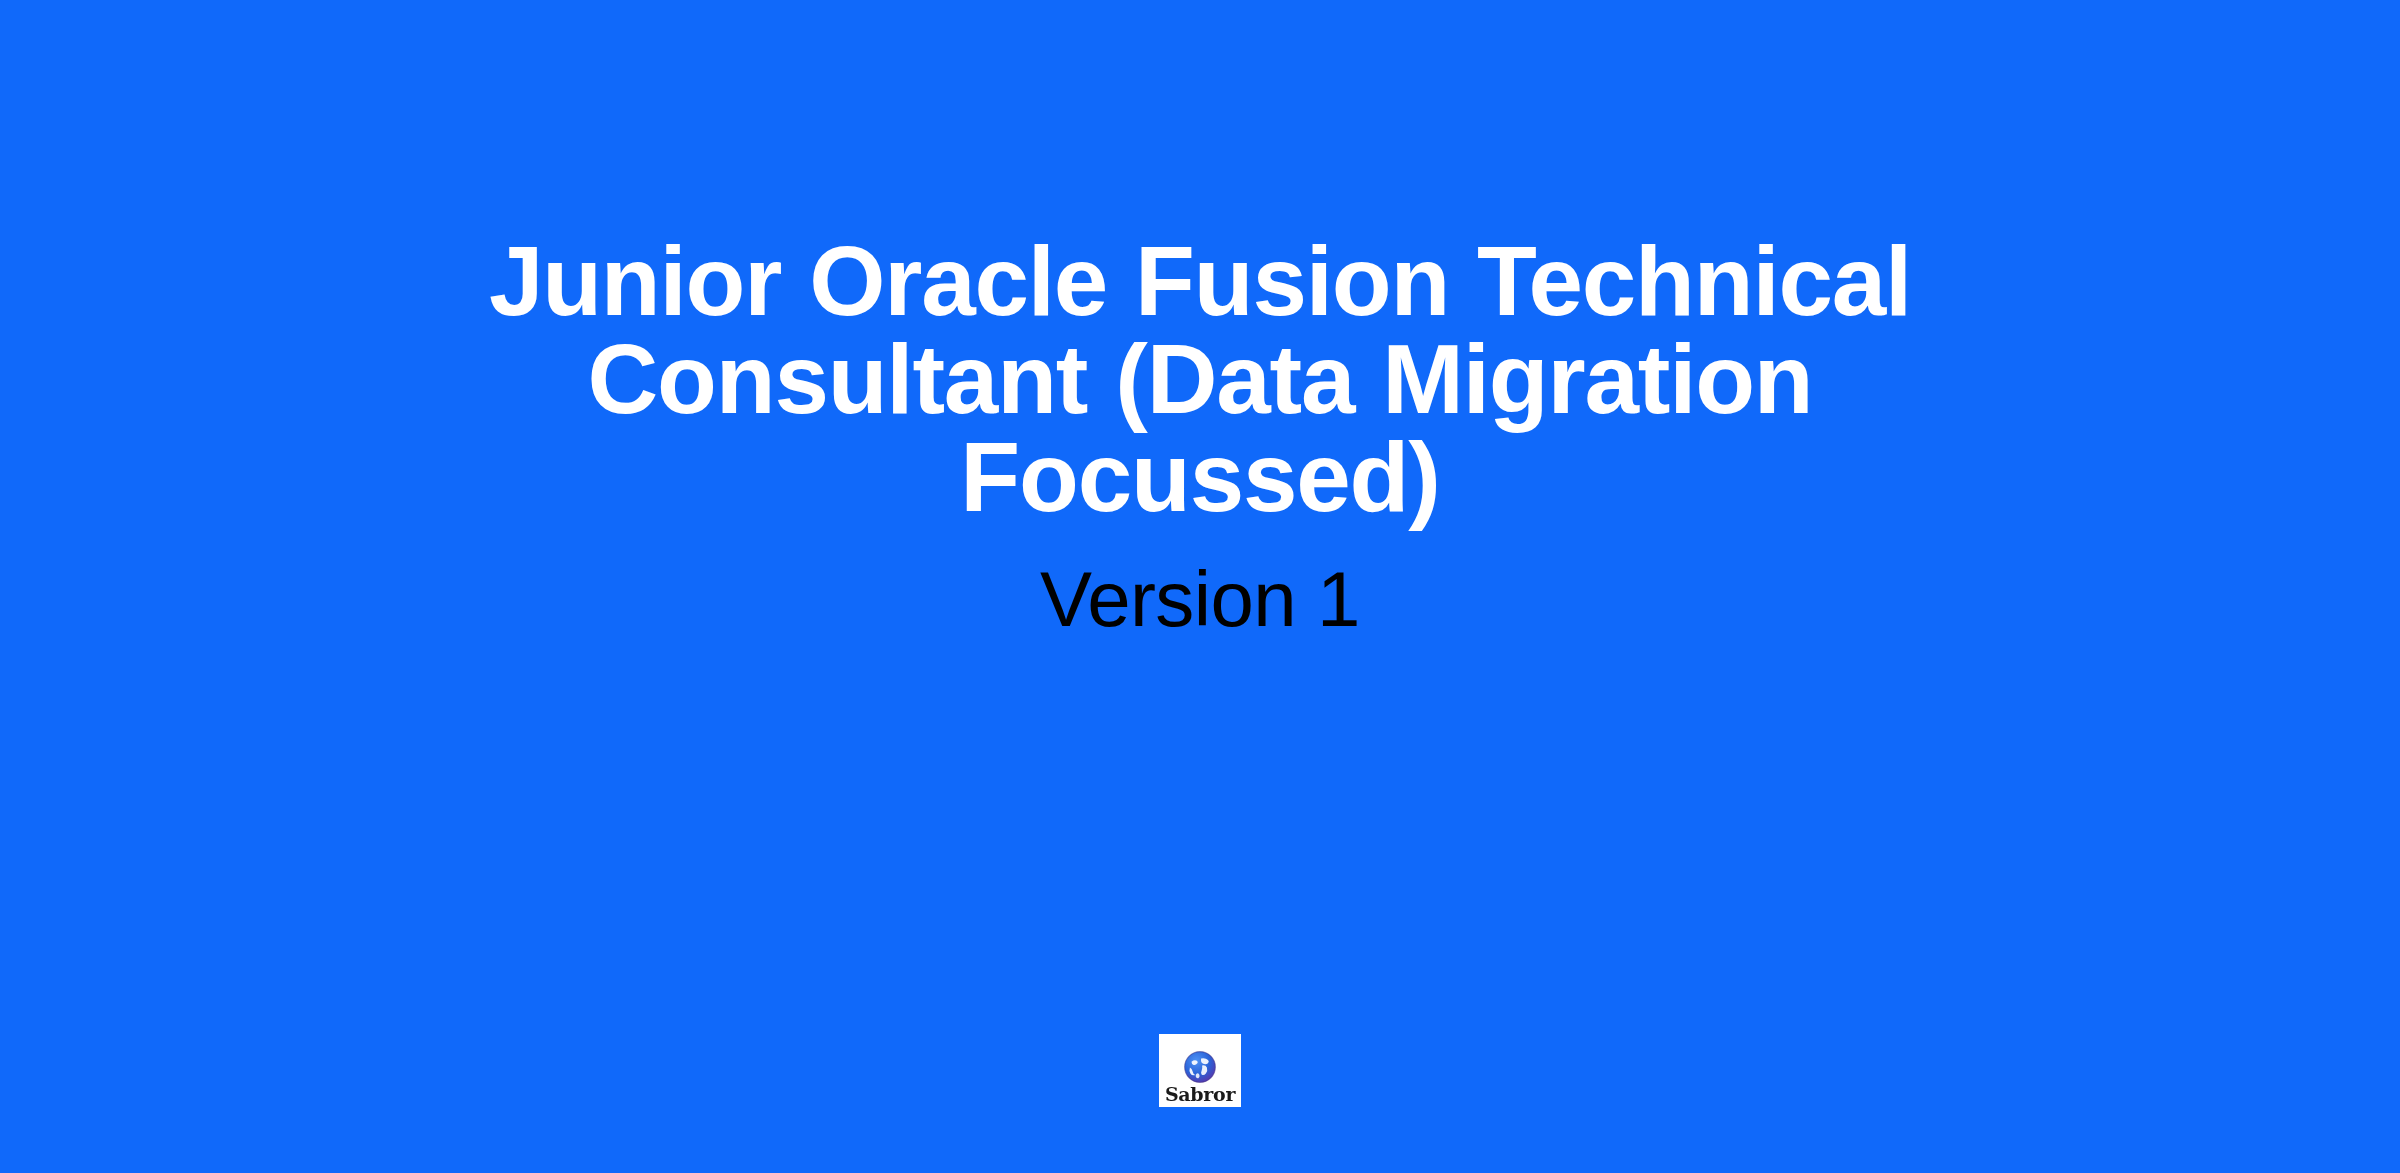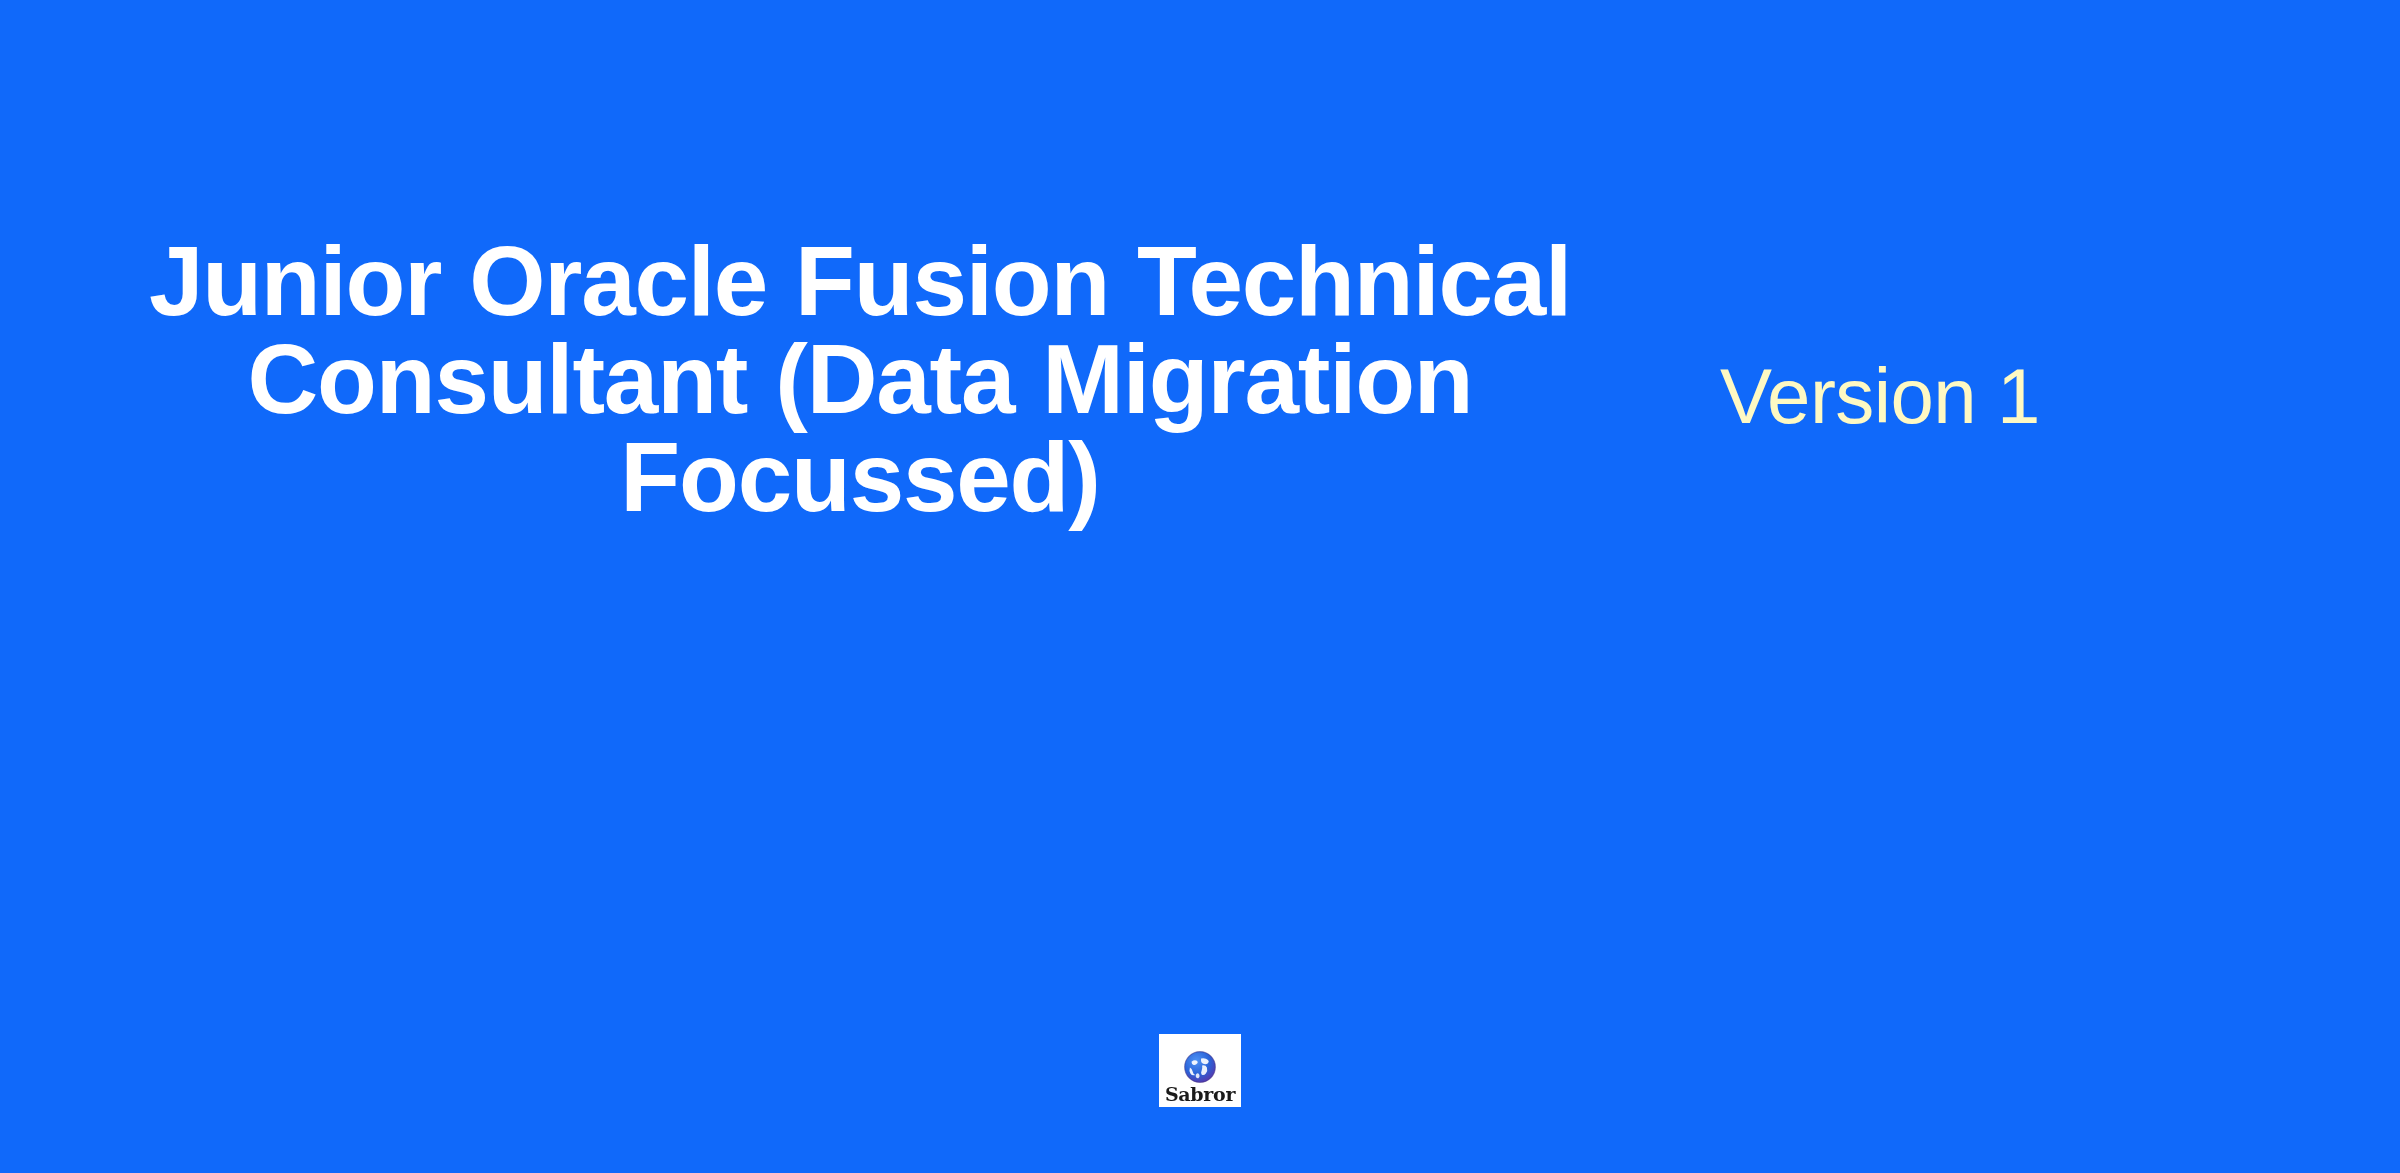--- a/index.html
+++ b/index.html
@@ -26,41 +26,41 @@
     align-items: center;
   }
 
   
   #title-block {
     position: absolute;
     left: 0;
     right: 0;
     top: 232px;
     display: flex;
-    flex-direction: row;
+    flex-direction: column;
     align-items: center;
   }
 
   #slide-title {
     width: 1720px;
     margin: 0;
     text-align: center;
     color: #ffffff;
     font-family: "Liberation Sans", sans-serif;
     font-weight: 700;
     font-size: 98px;
     line-height: 1.0;
     letter-spacing: -1.2px;
     word-spacing: 2px;
   }
 
   #slide-subtitle {
     margin: 34px 0 0 0;
     text-align: center;
-    color: #fef9c3;
+    color: #000000;
     font-family: "Liberation Sans", sans-serif;
     font-weight: 400;
     font-size: 78px;
     line-height: 1.0;
     letter-spacing: -0.6px;
   }
 
   
   #brand-logo {
     position: absolute;

